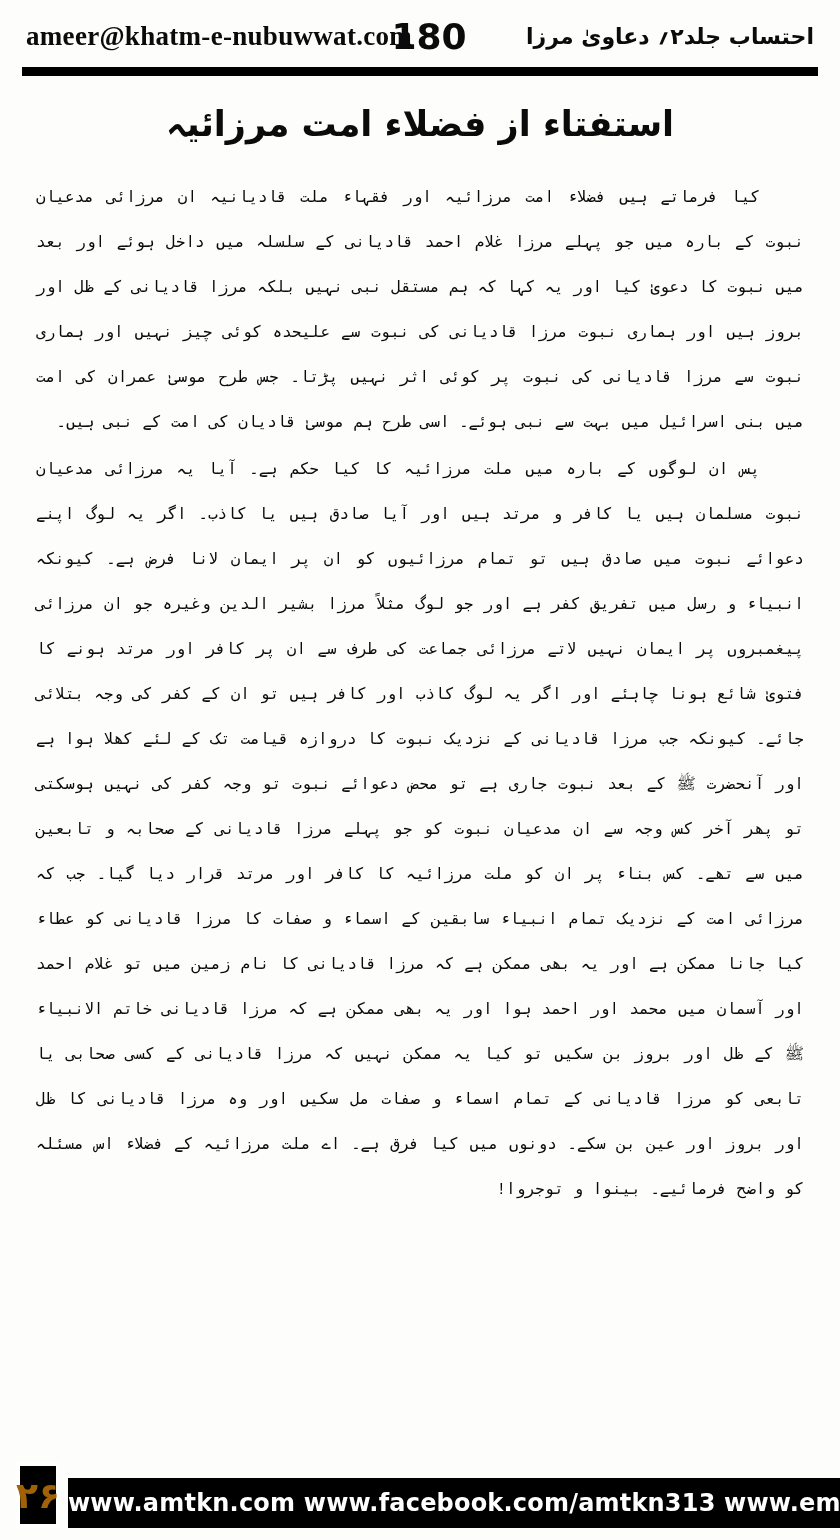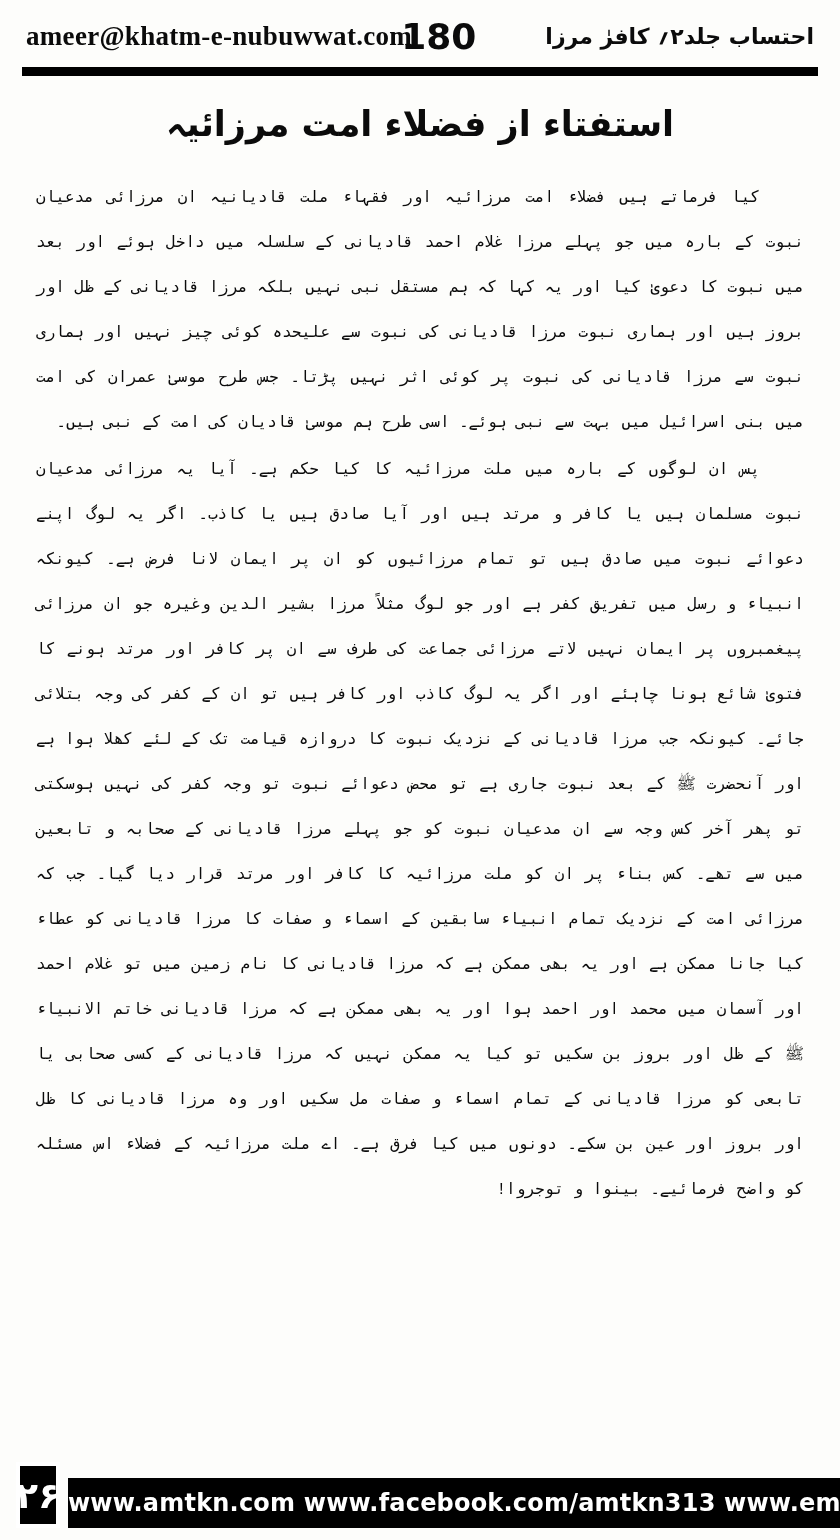--- a/index.html
+++ b/index.html
@@ -74,21 +74,21 @@
   .footer {
     position:absolute;
     left:16px; right:16px; bottom:12px;
     display:flex;
     align-items:flex-end;
     gap:8px;
   }
   .footer-page {
     width:78px; height:66px;
     background:#000;
-    color:#ffffff;
+    color:#a16207;
     display:flex;
     align-items:center;
     justify-content:center;
     font-size:36px;
     font-weight:bold;
     box-shadow: inset 0 0 0 4px #fff, inset 0 0 0 7px #000;
   }
   .footer-links {
     flex:1;
     height:50px;
@@ -104,21 +104,21 @@
   }
 </style>
 </head>
 <body>
 
 <div class="page">
 
   <header class="header">
     <span class="email">ameer@khatm-e-nubuwwat.com</span>
     <span class="page-num">180</span>
-    <span class="book-title">احتساب جلد۲؍ کافرٰ مرزا</span>
+    <span class="book-title">احتساب جلد۲؍ دعاویٰ مرزا</span>
   </header>
 
   <div class="rule"></div>
 
   <main class="body">
     <h1 class="h1">استفتاء از فضلاء امت مرزائیہ</h1>
 
     <p class="para indent">کیا فرماتے ہیں فضلاء امت مرزائیہ اور فقہاء ملت قادیانیہ ان مرزائی مدعیان نبوت کے بارہ میں جو پہلے مرزا غلام احمد قادیانی کے سلسلہ میں داخل ہوئے اور بعد میں نبوت کا دعویٰ کیا اور یہ کہا کہ ہم مستقل نبی نہیں بلکہ مرزا قادیانی کے ظل اور بروز ہیں اور ہماری نبوت مرزا قادیانی کی نبوت سے علیحدہ کوئی چیز نہیں اور ہماری نبوت سے مرزا قادیانی کی نبوت پر کوئی اثر نہیں پڑتا۔ جس طرح موسیٰ عمران کی امت میں بنی اسرائیل میں بہت سے نبی ہوئے۔ اسی طرح ہم موسیٰ قادیان کی امت کے نبی ہیں۔</p>
 
     <p class="para indent">پس ان لوگوں کے بارہ میں ملت مرزائیہ کا کیا حکم ہے۔ آیا یہ مرزائی مدعیان نبوت مسلمان ہیں یا کافر و مرتد ہیں اور آیا صادق ہیں یا کاذب۔ اگر یہ لوگ اپنے دعوائے نبوت میں صادق ہیں تو تمام مرزائیوں کو ان پر ایمان لانا فرض ہے۔ کیونکہ انبیاء و رسل میں تفریق کفر ہے اور جو لوگ مثلاً مرزا بشیر الدین وغیرہ جو ان مرزائی پیغمبروں پر ایمان نہیں لاتے مرزائی جماعت کی طرف سے ان پر کافر اور مرتد ہونے کا فتویٰ شائع ہونا چاہئے اور اگر یہ لوگ کاذب اور کافر ہیں تو ان کے کفر کی وجہ بتلائی جائے۔ کیونکہ جب مرزا قادیانی کے نزدیک نبوت کا دروازہ قیامت تک کے لئے کھلا ہوا ہے اور آنحضرت ﷺ کے بعد نبوت جاری ہے تو محض دعوائے نبوت تو وجہ کفر کی نہیں ہوسکتی تو پھر آخر کس وجہ سے ان مدعیان نبوت کو جو پہلے مرزا قادیانی کے صحابہ و تابعین میں سے تھے۔ کس بناء پر ان کو ملت مرزائیہ کا کافر اور مرتد قرار دیا گیا۔ جب کہ مرزائی امت کے نزدیک تمام انبیاء سابقین کے اسماء و صفات کا مرزا قادیانی کو عطاء کیا جانا ممکن ہے اور یہ بھی ممکن ہے کہ مرزا قادیانی کا نام زمین میں تو غلام احمد اور آسمان میں محمد اور احمد ہوا اور یہ بھی ممکن ہے کہ مرزا قادیانی خاتم الانبیاء ﷺ کے ظل اور بروز بن سکیں تو کیا یہ ممکن نہیں کہ مرزا قادیانی کے کسی صحابی یا تابعی کو مرزا قادیانی کے تمام اسماء و صفات مل سکیں اور وہ مرزا قادیانی کا ظل اور بروز اور عین بن سکے۔ دونوں میں کیا فرق ہے۔ اے ملت مرزائیہ کے فضلاء اس مسئلہ کو واضح فرمائیے۔ بینوا و توجروا!</p>

